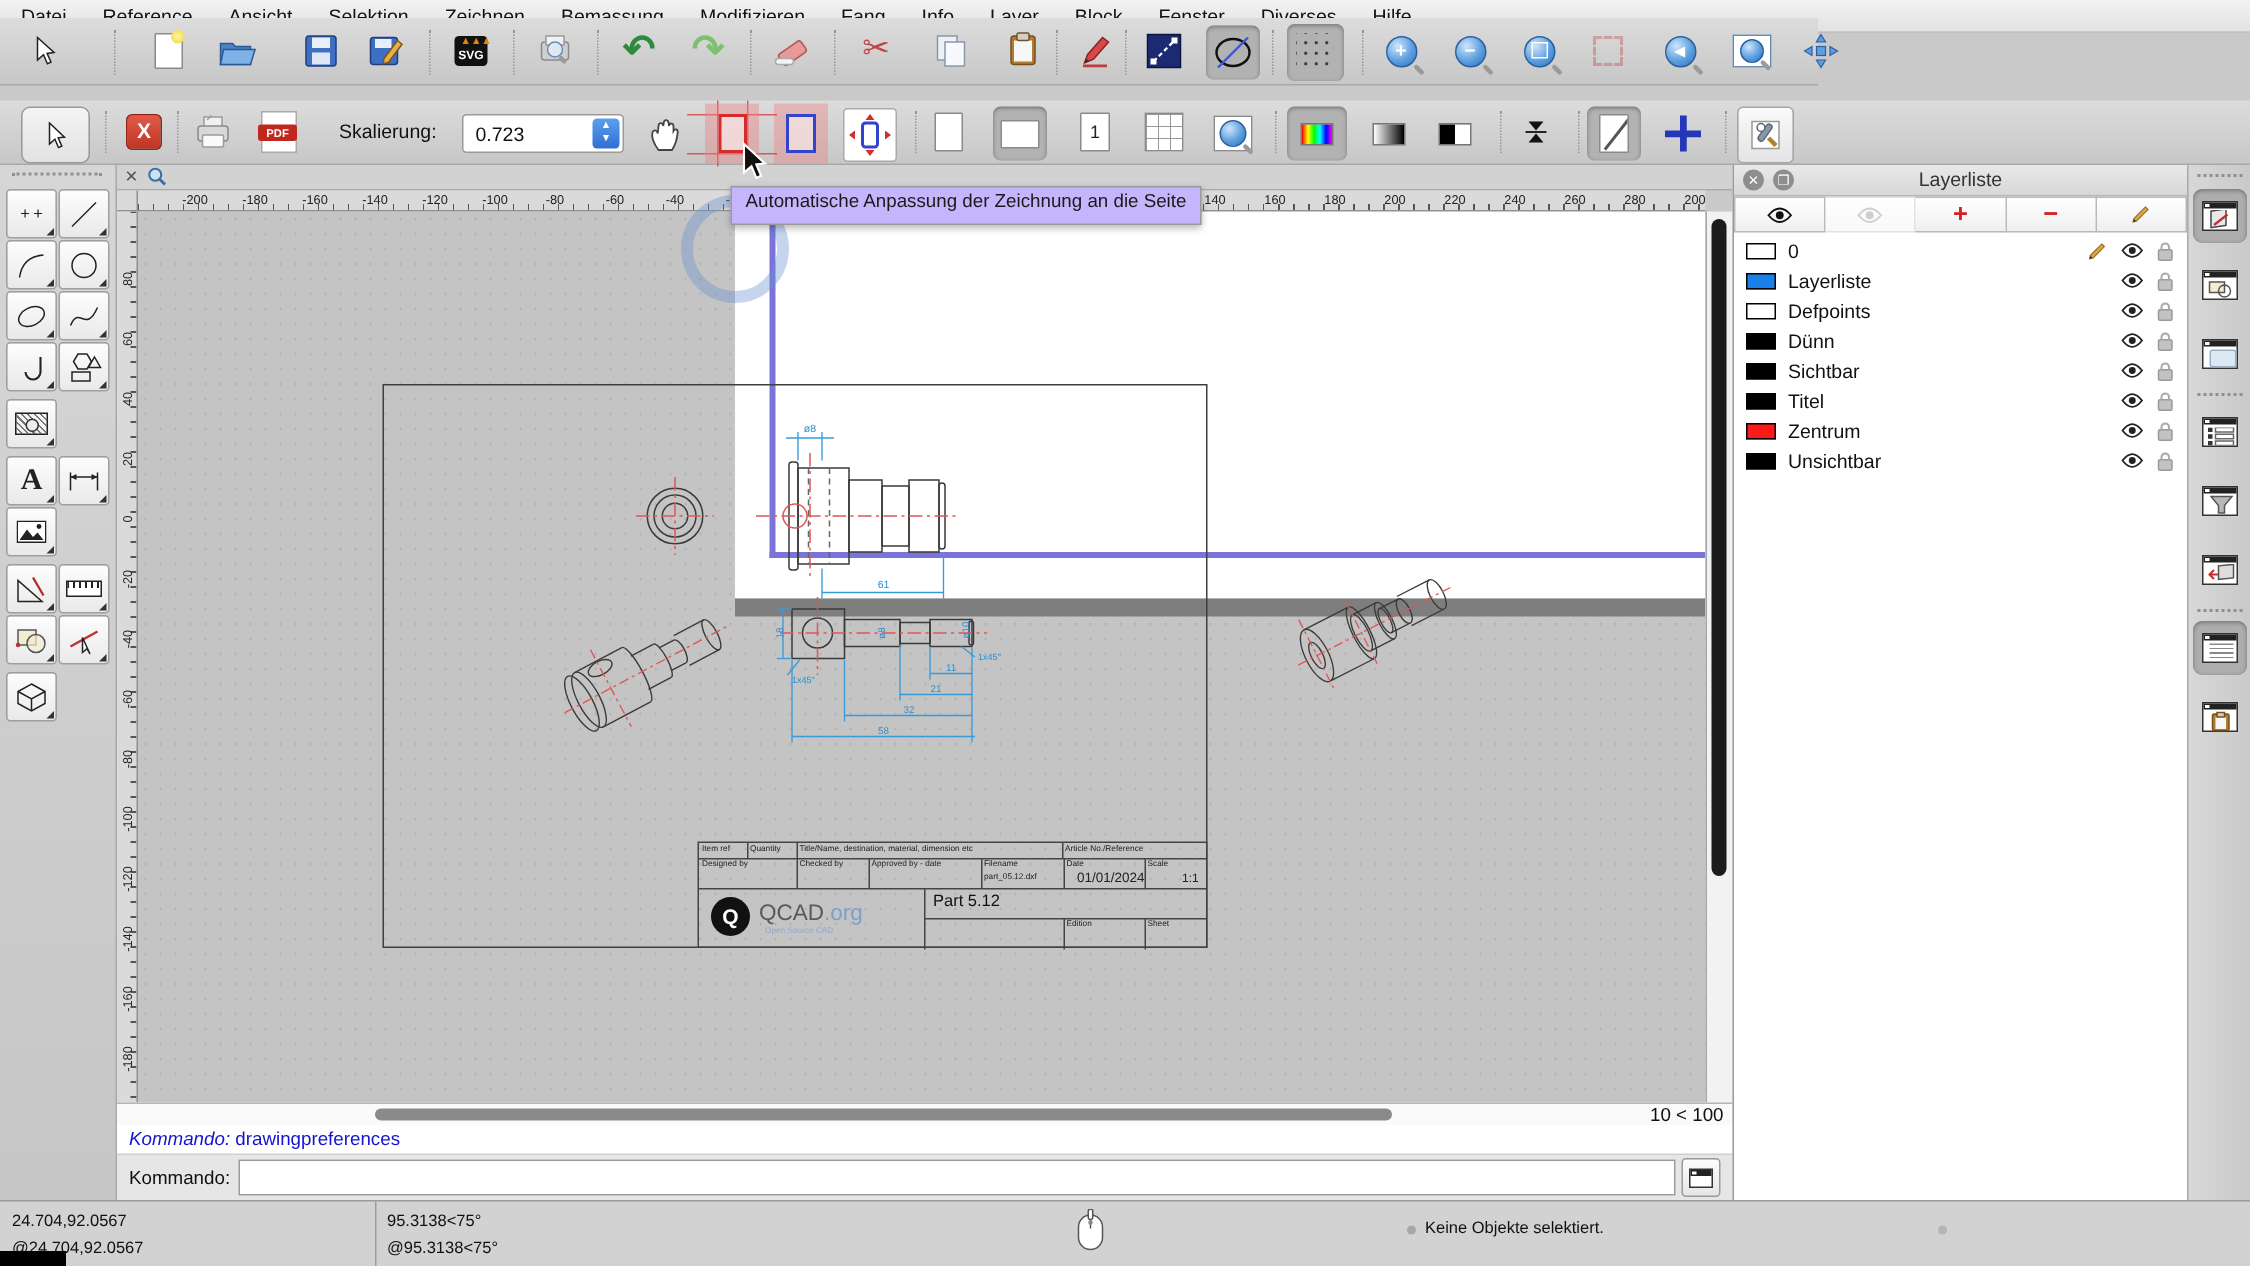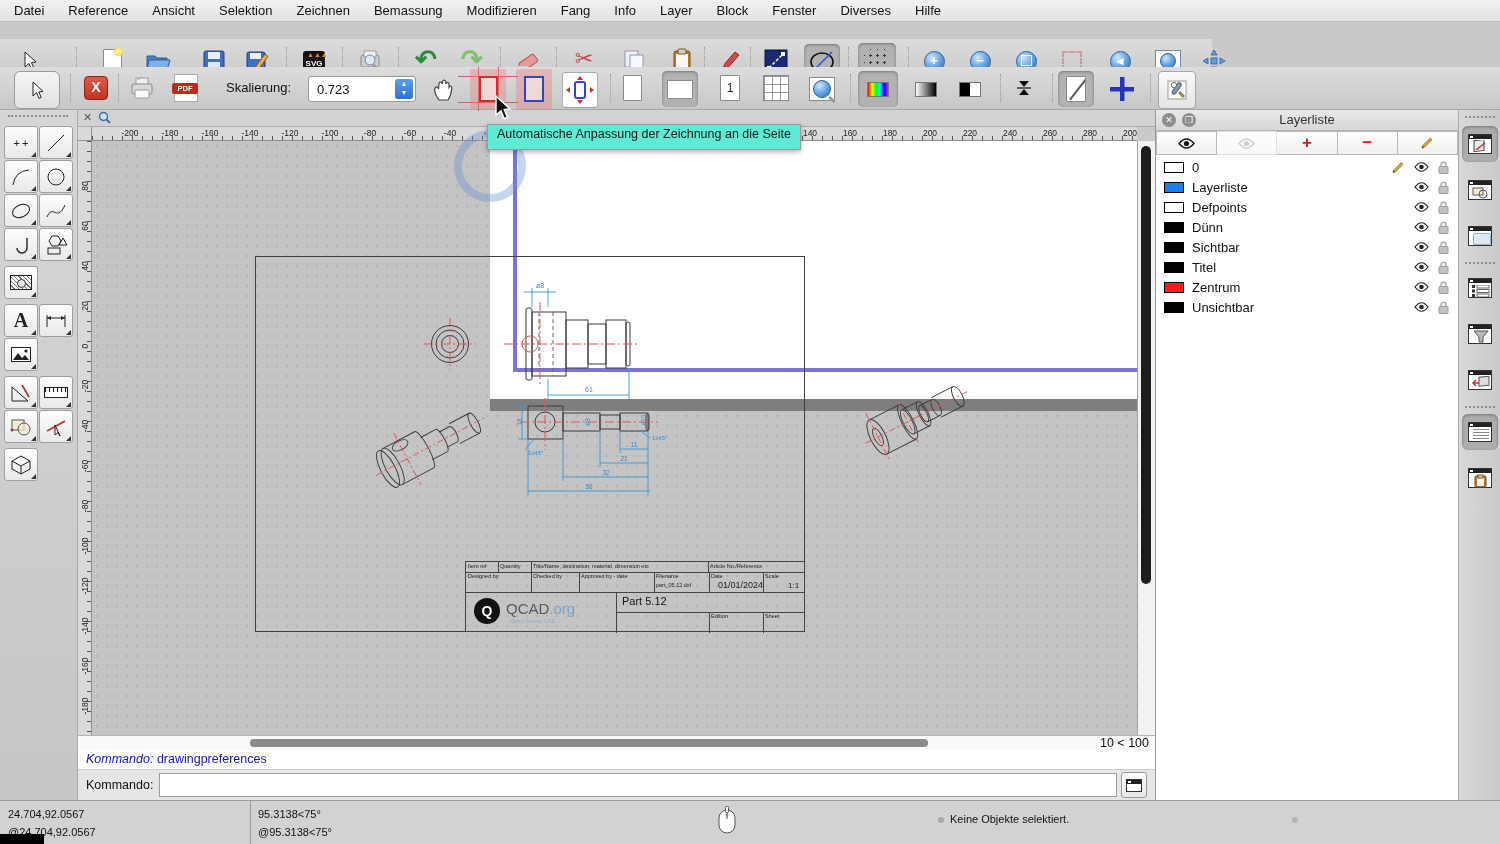--- a/index.html
+++ b/index.html
@@ -5,21 +5,21 @@
   html,body{margin:0;padding:0;background:#888;}
   #app{position:relative;width:1500px;height:844px;overflow:hidden;
        font-family:"Liberation Sans",sans-serif;background:#c9c9c9;-webkit-font-smoothing:antialiased;}
   .abs{position:absolute;}
   
   #menubar{left:0;top:0;width:1500px;height:22px;background:linear-gradient(#f2f2f2,#e2e2e2);
            display:flex;align-items:center;padding-left:14px;gap:24px;font-size:13px;color:#111;border-bottom:1px solid #bfbfbf;box-sizing:border-box;}
   .mitem{white-space:nowrap;cursor:default;}
   
   .tbar{background:linear-gradient(#dcdcdc,#c7c7c7);border-bottom:1px solid #a8a8a8;box-sizing:border-box;}
-  #tb1{left:0;top:39px;width:1212px;height:45px;}
+  #tb1{left:0;top:12px;width:1212px;height:45px;}
   #tb2{left:0;top:67px;width:1500px;height:43px;}
   .ibtn{position:absolute;width:32px;height:32px;display:flex;align-items:center;justify-content:center;}
   .pressed{background:#b2b2b2;border-radius:5px;box-shadow:inset 0 1px 3px rgba(0,0,0,.35);}
   .disabled{opacity:.40;}
   .vsep{position:absolute;width:0;border-left:1px dotted #979797;}
   
   .page{background:#fff;border:1px solid #8a8a8a;border-radius:1px;}
   .loupe{width:19px;height:19px;border-radius:50%;
          background:radial-gradient(circle at 35% 30%,#cfe6fb,#5d9fe0 55%,#2f6fb8);
          border:1px solid #2c5f9e;color:#fff;font-weight:bold;font-size:13px;line-height:17px;text-align:center;position:relative;}
@@ -78,21 +78,21 @@
   .sbtn.pressed{background:#adadad;}
   .miniwin{width:24px;height:20px;background:#fff;border:1px solid #333;position:relative;box-sizing:border-box;}
   .miniwin:before{content:"";position:absolute;left:0;top:0;width:100%;height:4px;background:#222;}
   .miniwin:after{content:"";position:absolute;left:1px;top:1px;width:3px;height:2px;background:#fff;}
   .dots{position:absolute;left:6px;width:30px;border-top:2px dotted #8f8f8f;}
   
   #status{left:0;top:800px;width:1500px;height:44px;background:#d2d2d2;border-top:1px solid #9c9c9c;box-sizing:border-box;font-size:11px;color:#111;}
   
   text{font-family:"Liberation Sans",sans-serif;}
   
-  #tooltip{left:487px;top:124px;height:22px;background:#5eead4;border:1px solid #9a9a9a;box-shadow:0 2px 5px rgba(0,0,0,.3);
+  #tooltip{left:487px;top:124px;height:22px;background:#c4b5fd;border:1px solid #9a9a9a;box-shadow:0 2px 5px rgba(0,0,0,.3);
            font-size:12.5px;color:#1a1a1a;padding:2px 9px 0 9px;white-space:nowrap;z-index:60;}
   #glow{left:454px;top:63px;width:56px;height:56px;border-radius:50%;border:8px solid rgba(105,145,210,.38);z-index:5;}
   .redline{position:absolute;background:rgba(215,60,60,.8);z-index:6;}
 </style>
 </head>
 <body>
 
 <div id="app">
 
   <div class="abs" id="menubar">

